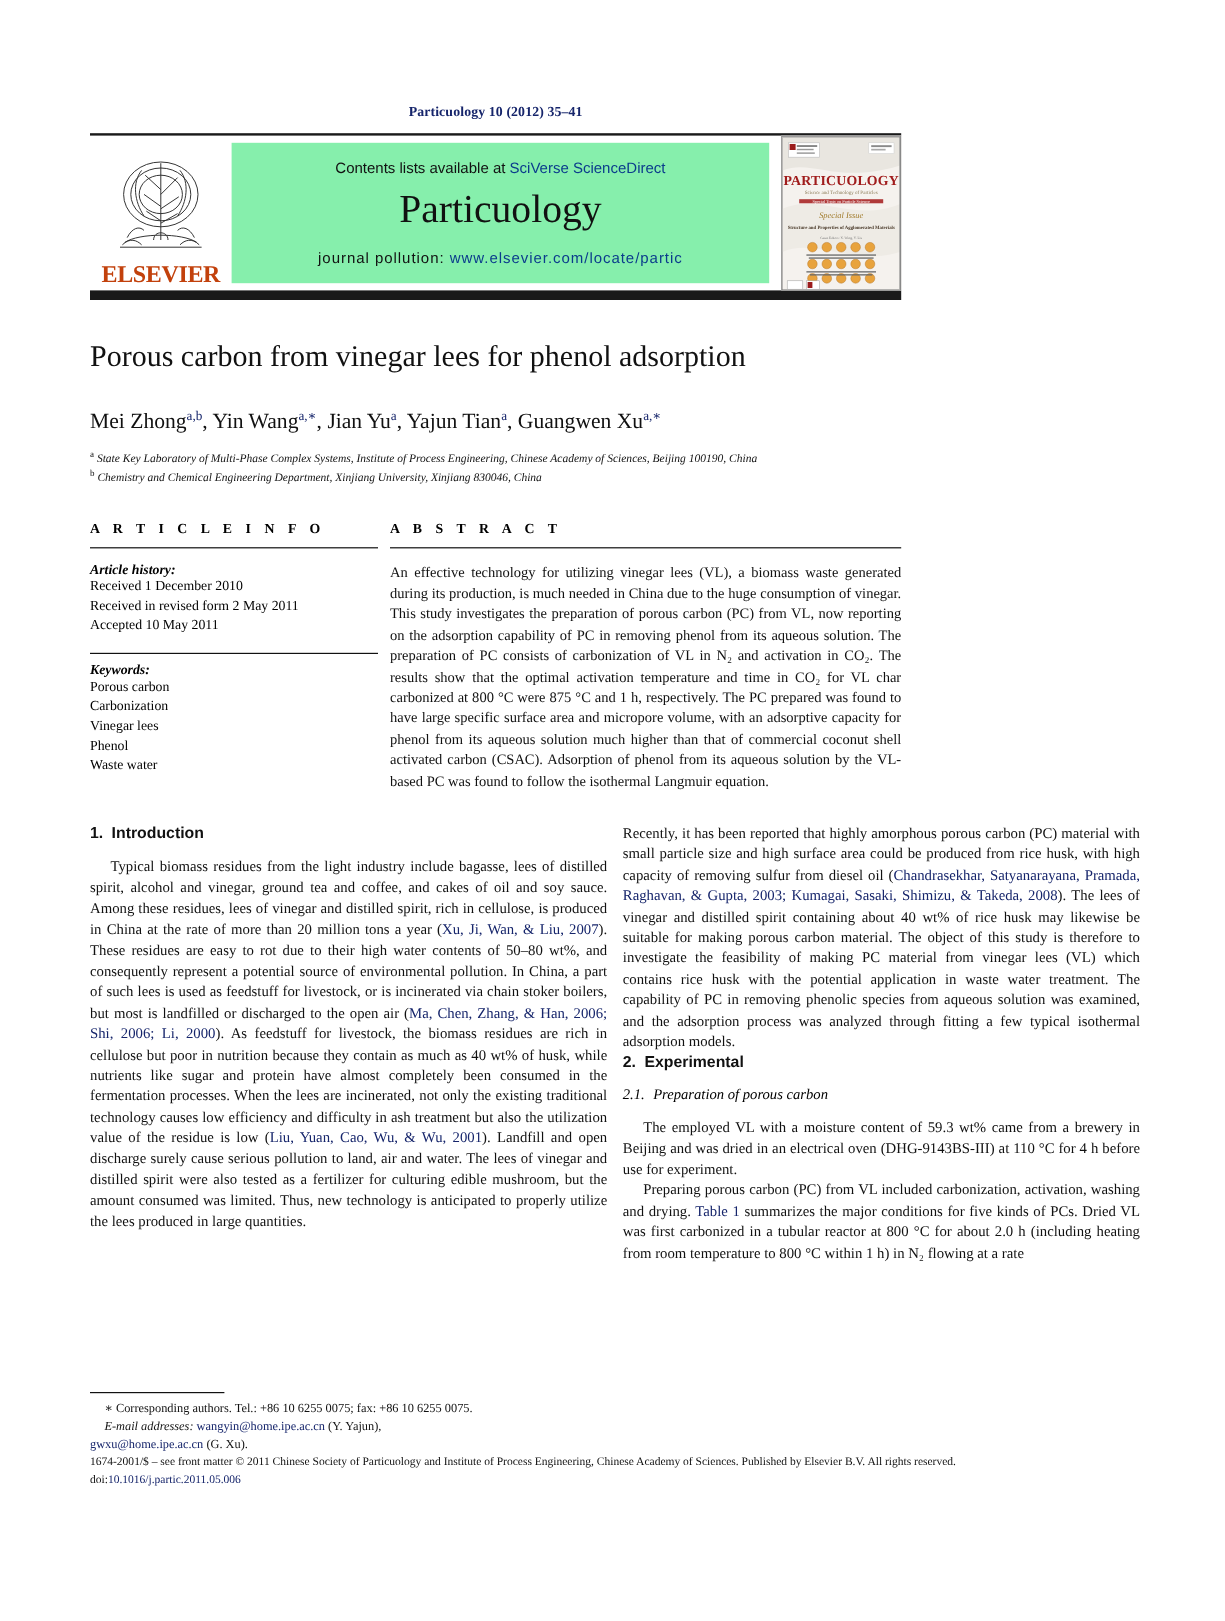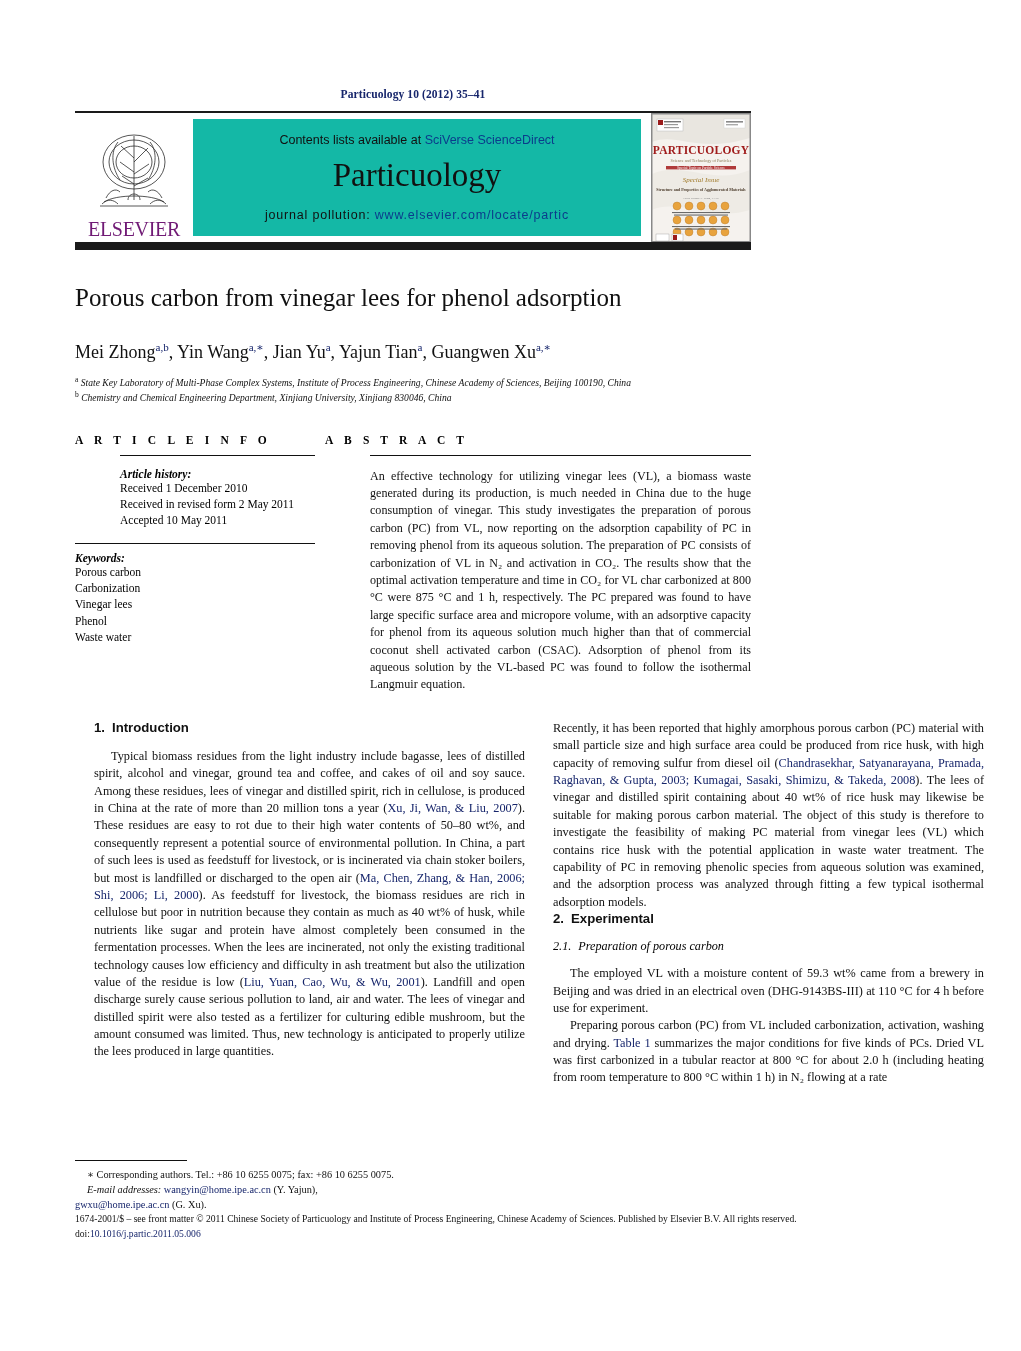--- a/index.html
+++ b/index.html
@@ -47,28 +47,28 @@
     flex-direction: column;
     justify-content: flex-end;
     align-items: center;
     padding-bottom: 3px;
   }
   .tree-svg { display:block; }
   .elsevier-word {
     font-family: "Liberation Serif", serif;
     font-size: 20px;
     letter-spacing: -0.3px;
-    color: #701a75;
-    font-weight: 400;
+    color: #c2410c;
+    font-weight: 700;
     line-height: 1;
     margin-top: 1px;
   }
   .journal-band {
     flex: 1 1 auto;
-    background: #14b8a6;
+    background: #86efac;
     margin: 6px 0 6px 0;
     display: flex;
     flex-direction: column;
     justify-content: center;
     align-items: center;
     padding: 6px 0;
   }
   .contents-line {
     font-family: "Liberation Sans", sans-serif;
     font-size: 12.5px;
@@ -139,43 +139,43 @@
   }
   .col-info { width: 240px; flex: 0 0 240px; }
   .col-abstract { flex: 1 1 auto; }
   .sec-head {
     font-family: "Liberation Serif", serif;
     font-weight: bold;
     font-size: 11.5px;
     letter-spacing: 4.2px;
     margin-bottom: 9px;
   }
-  .rule-top { border-top: 1.6px solid #111; padding-top: 12px; margin-left: 45px; }
+  .rule-top { border-top: 1.6px solid #111; padding-top: 12px; }
   .rule-mid { border-top: 1.6px solid #111; padding-top: 8px; margin-top: 14px; }
   .info-label { font-style: italic; font-weight: bold; font-size: 11.5px; }
   .info-line { font-size: 11.5px; line-height: 1.42; }
   .abs-body {
     font-size: 12.1px;
     line-height: 1.44;
     text-align: justify;
     color: #111;
   }
   .abs-copy {
     font-size: 12.1px;
     line-height: 1.44;
     text-align: right;
     margin-top: 4px;
     font-weight: 500;
   }
 
   
   .body-cols {
-    margin: 26px 75px 0 94px;
+    margin: 26px 75px 0 75px;
     display: flex;
-    gap: 28px;
+    gap: 13px;
   }
   .bcol { width: 431px; flex: 0 0 431px; }
   h2.numbered {
     font-family: "Liberation Sans", sans-serif;
     font-size: 13.2px;
     font-weight: bold;
     margin: 0 0 13px 0;
     color: #111;
   }
   h2.numbered .num { margin-right: 7px; }

